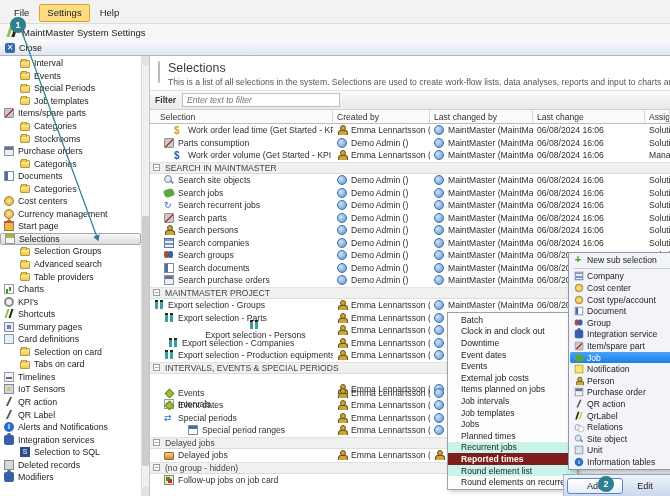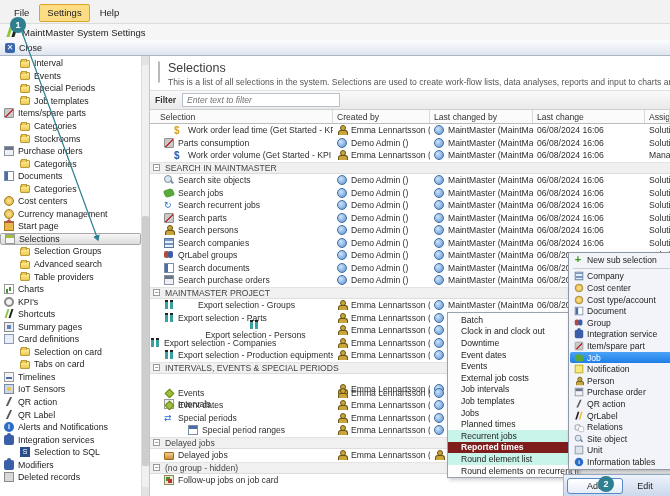--- a/index.html
+++ b/index.html
@@ -310,27 +310,27 @@
             <span data-name="sidebar-item-label">Alerts and Notifications</span>
           </div>
           <div class="tree-item" data-name="sidebar-item-integration-services">
             <i class="ic" data-name="puzzle-icon"></i>
             <span data-name="sidebar-item-label">Integration services</span>
           </div>
           <div class="tree-item ind1" data-name="sidebar-item-selection-to-sql">
             <i class="ic" data-name="sql-icon"></i>
             <span data-name="sidebar-item-label">Selection to SQL</span>
           </div>
+          <div class="tree-item" data-name="sidebar-item-deleted-records">
+            <i class="ic" data-name="records-icon"></i>
+            <span data-name="sidebar-item-label">Deleted records</span>
+          </div>
           <div class="tree-item" data-name="sidebar-item-modifiers">
             <i class="ic" data-name="puzzle-icon"></i>
             <span data-name="sidebar-item-label">Modifiers</span>
-          </div>
-          <div class="tree-item" data-name="sidebar-item-deleted-records">
-            <i class="ic" data-name="records-icon"></i>
-            <span data-name="sidebar-item-label">Deleted records</span>
           </div>
         </div>
       <div class="sb-v" data-name="sidebar-scrollbar">
         <div class="arr up"></div>
           <div class="thumb"></div>
           <div class="arr dn"></div>
       </div>
     </div>
 
     <div class="main" data-name="main-panel">
@@ -497,21 +497,21 @@
             <div class="td" data-name="cell-last-changed-by">
               <i class="ic" data-name="globe-icon"></i>
               <span data-name="last-changed-by-name">MaintMaster (MaintMaste...</span>
             </div>
             <div class="td" data-name="cell-last-change">06/08/2024 16:06</div>
             <div class="td" data-name="cell-assigned-to">Solution Ad</div>
           </div>
           <div class="trow" data-name="table-row">
             <div class="td" data-name="cell-selection" style="padding-left: 14px;">
               <i class="ic" data-name="group-icon"></i>
-              <span data-name="selection-name">QrLabel groups</span>
+              <span data-name="selection-name">Search groups</span>
             </div>
             <div class="td" data-name="cell-created-by">
               <i class="ic" data-name="globe-icon"></i>
               <span data-name="created-by-name">Demo Admin ()</span>
             </div>
             <div class="td" data-name="cell-last-changed-by">
               <i class="ic" data-name="globe-icon"></i>
               <span data-name="last-changed-by-name">MaintMaster (MaintMaste...</span>
             </div>
             <div class="td" data-name="cell-last-change">06/08/2024 16:06</div>
@@ -547,21 +547,21 @@
               <span data-name="last-changed-by-name">MaintMaster (MaintMaste...</span>
             </div>
             <div class="td" data-name="cell-last-change">06/08/2024 16:06</div>
             <div class="td" data-name="cell-assigned-to"></div>
           </div>
           <div class="tgroup" data-name="group-row">
             <span class="cbox" data-name="collapse-icon">−</span>
             <span data-name="group-label">MAINTMASTER PROJECT</span>
           </div>
           <div class="trow" data-name="table-row">
-            <div class="td" data-name="cell-selection" style="padding-left: 14px; gap: 20px;">
+            <div class="td" data-name="cell-selection" style="padding-left: 4px;">
               <i class="ic" data-name="export-icon"></i>
               <span data-name="selection-name">Export selection - Groups</span>
             </div>
             <div class="td" data-name="cell-created-by">
               <i class="ic" data-name="person-icon"></i>
               <span data-name="created-by-name">Emma Lennartsson (Acme)</span>
             </div>
             <div class="td" data-name="cell-last-changed-by">
               <i class="ic" data-name="globe-icon"></i>
               <span data-name="last-changed-by-name">MaintMaster (MaintMaste...</span>
@@ -595,21 +595,21 @@
               <span data-name="created-by-name">Emma Lennartsson (Acme)</span>
             </div>
             <div class="td" data-name="cell-last-changed-by">
               <i class="ic" data-name="globe-icon"></i>
               <span data-name="last-changed-by-name"></span>
             </div>
             <div class="td" data-name="cell-last-change"></div>
             <div class="td" data-name="cell-assigned-to"></div>
           </div>
           <div class="trow" data-name="table-row">
-            <div class="td" data-name="cell-selection" style="padding-left: 0;">
+            <div class="td" data-name="cell-selection" style="padding-left: 18px;">
               <i class="ic" data-name="export-icon"></i>
               <span data-name="selection-name">Export selection - Companies</span>
             </div>
             <div class="td" data-name="cell-created-by">
               <i class="ic" data-name="person-icon"></i>
               <span data-name="created-by-name">Emma Lennartsson (Acme)</span>
             </div>
             <div class="td" data-name="cell-last-changed-by">
               <i class="ic" data-name="globe-icon"></i>
               <span data-name="last-changed-by-name"></span>
@@ -759,20 +759,21 @@
     </div>
   </div>
 
   <div class="submenu" data-name="job-submenu" id="submenu">
       <div class="sub-item" data-name="submenu-item-batch">Batch</div>
       <div class="sub-item" data-name="submenu-item-clock-in-and-clock-out">Clock in and clock out</div>
       <div class="sub-item" data-name="submenu-item-downtime">Downtime</div>
       <div class="sub-item" data-name="submenu-item-event-dates">Event dates</div>
       <div class="sub-item" data-name="submenu-item-events">Events</div>
       <div class="sub-item" data-name="submenu-item-external-job-costs">External job costs</div>
+      <div class="sub-item" data-name="submenu-item-items-planned-on-jobs">Items planned on jobs</div>
       <div class="sub-item" data-name="submenu-item-job-intervals">Job intervals</div>
       <div class="sub-item" data-name="submenu-item-job-templates">Job templates</div>
       <div class="sub-item" data-name="submenu-item-jobs">Jobs</div>
       <div class="sub-item" data-name="submenu-item-planned-times">Planned times</div>
       <div class="sub-item tint" data-name="submenu-item-recurrent-jobs">Recurrent jobs</div>
       <div class="sub-item sel" data-name="submenu-item-reported-times">Reported times</div>
       <div class="sub-item tint" data-name="submenu-item-round-element-list">Round element list</div>
       <div class="sub-item" data-name="submenu-item-round-elements-on-recurrent-jobs">Round elements on recurrent jobs</div>
     </div>
   <div class="ctxmenu" data-name="context-menu" id="ctxmenu">

